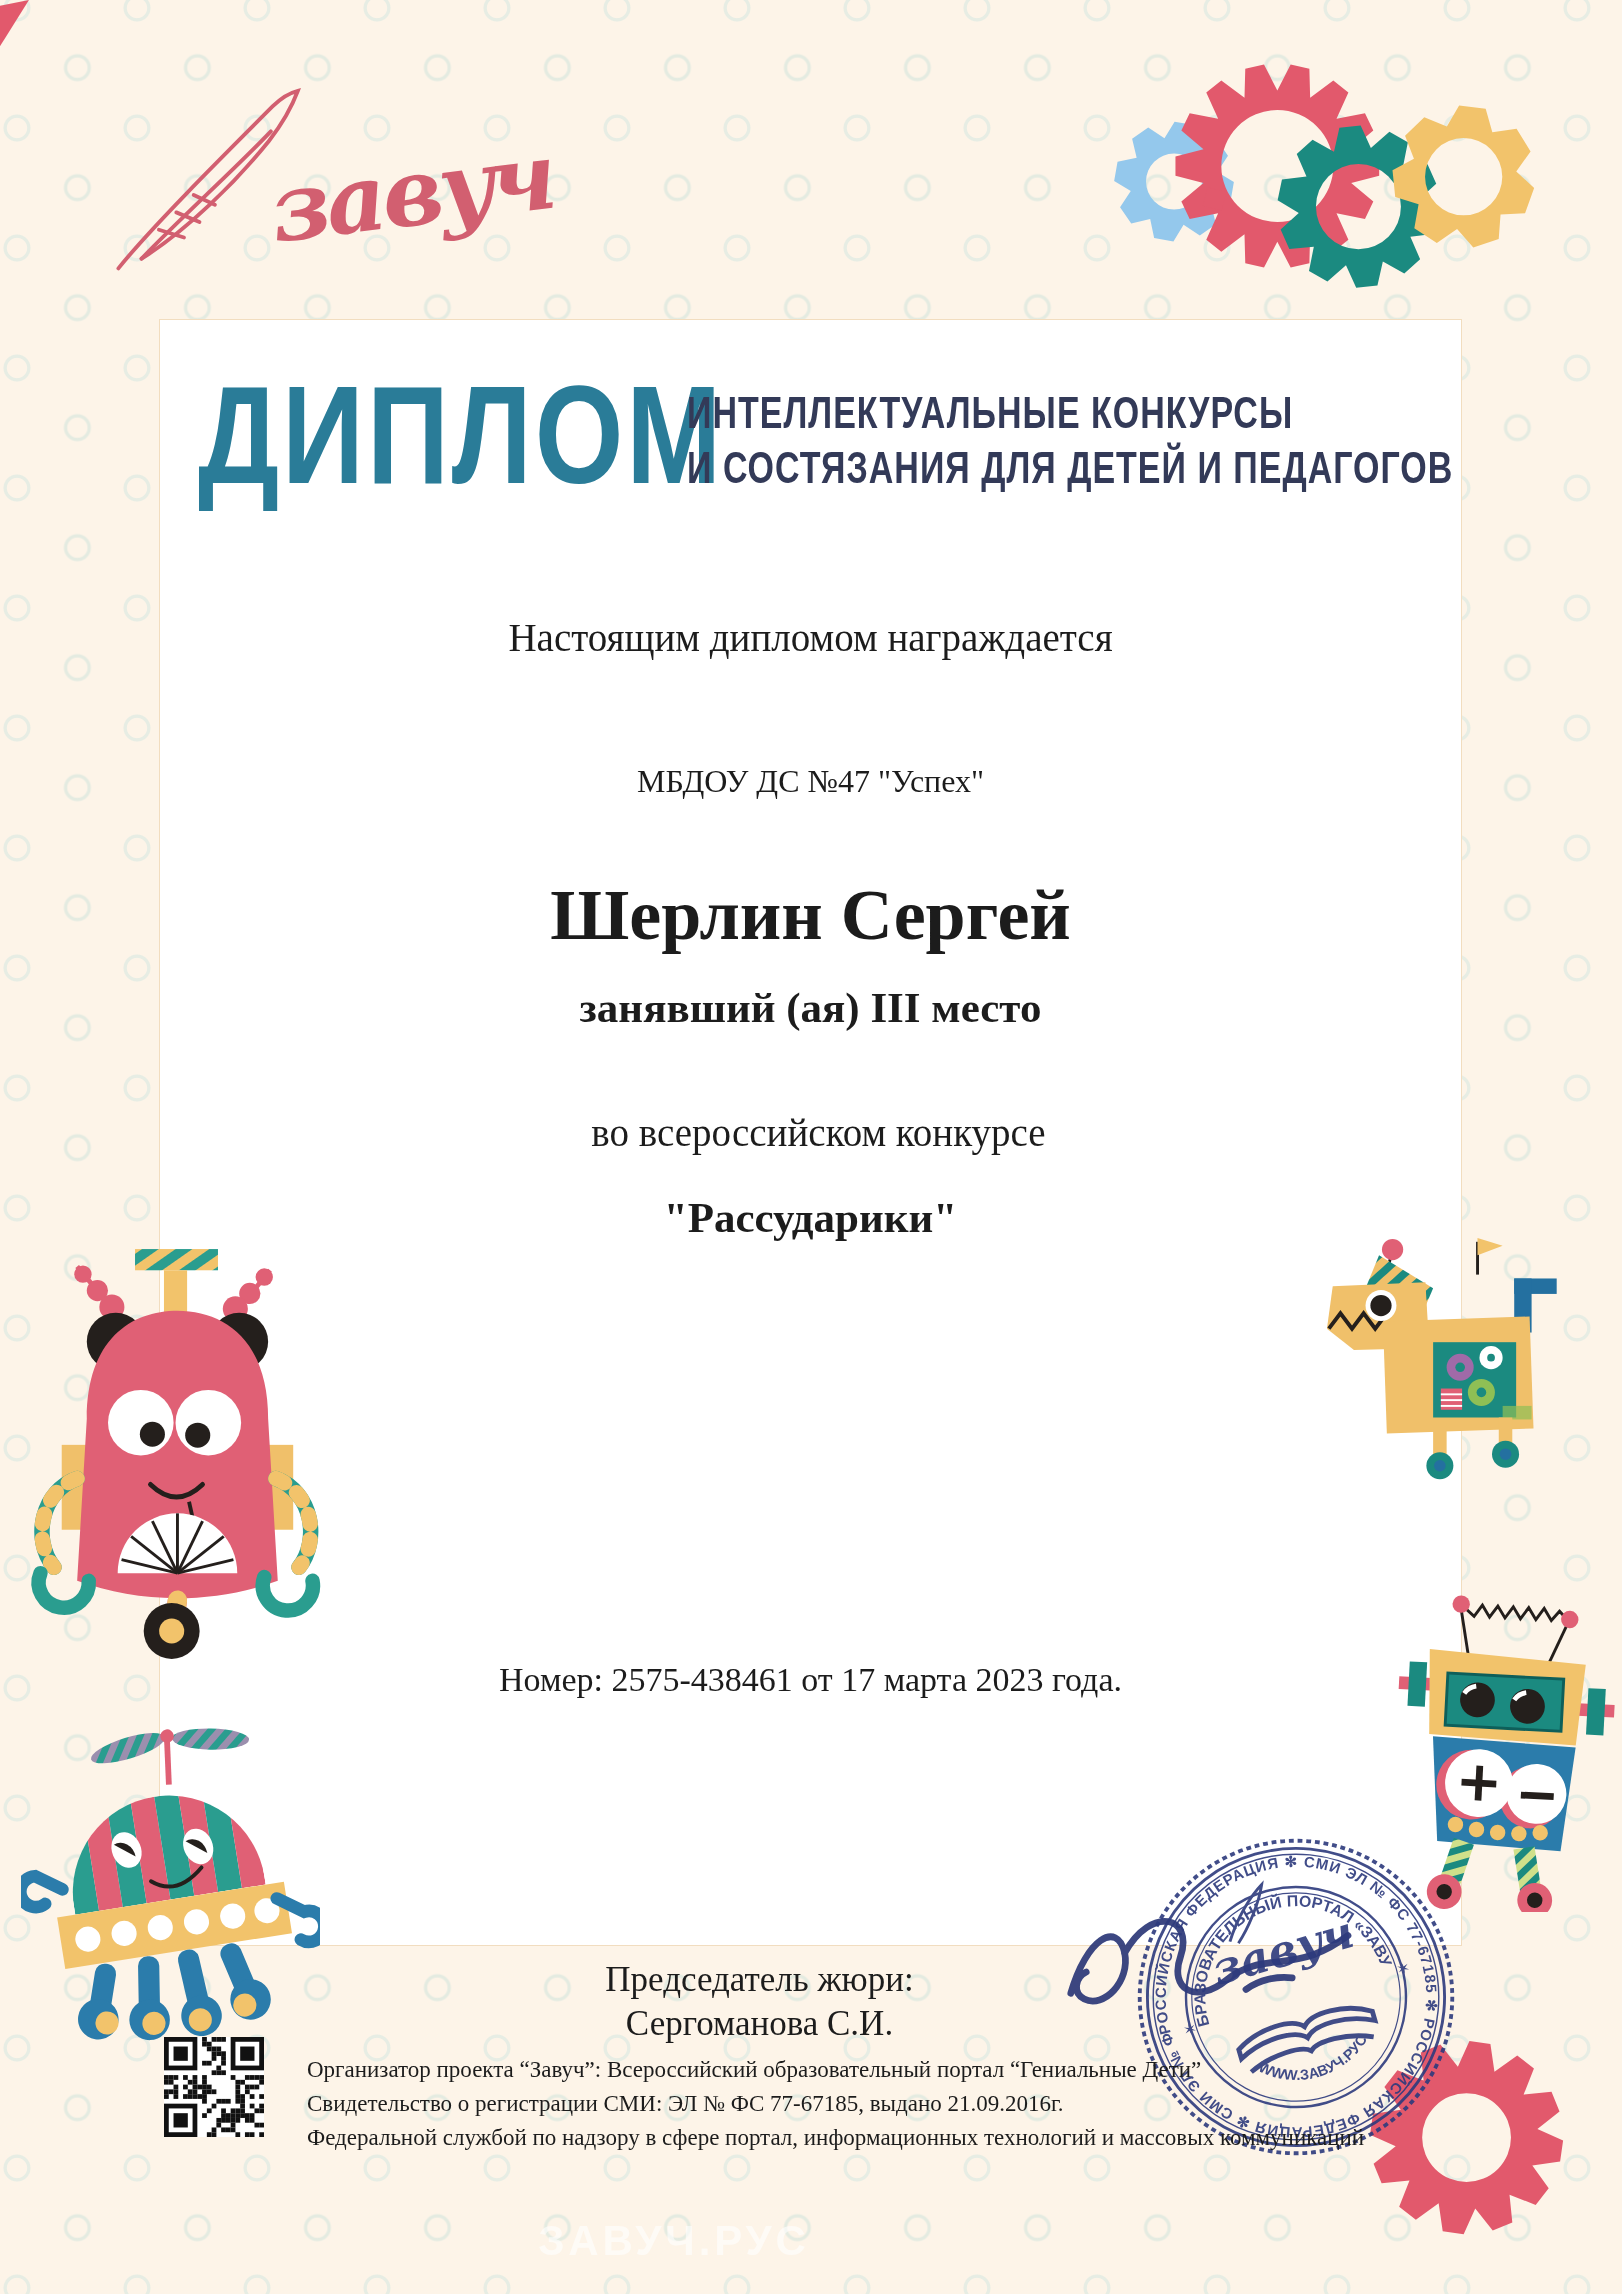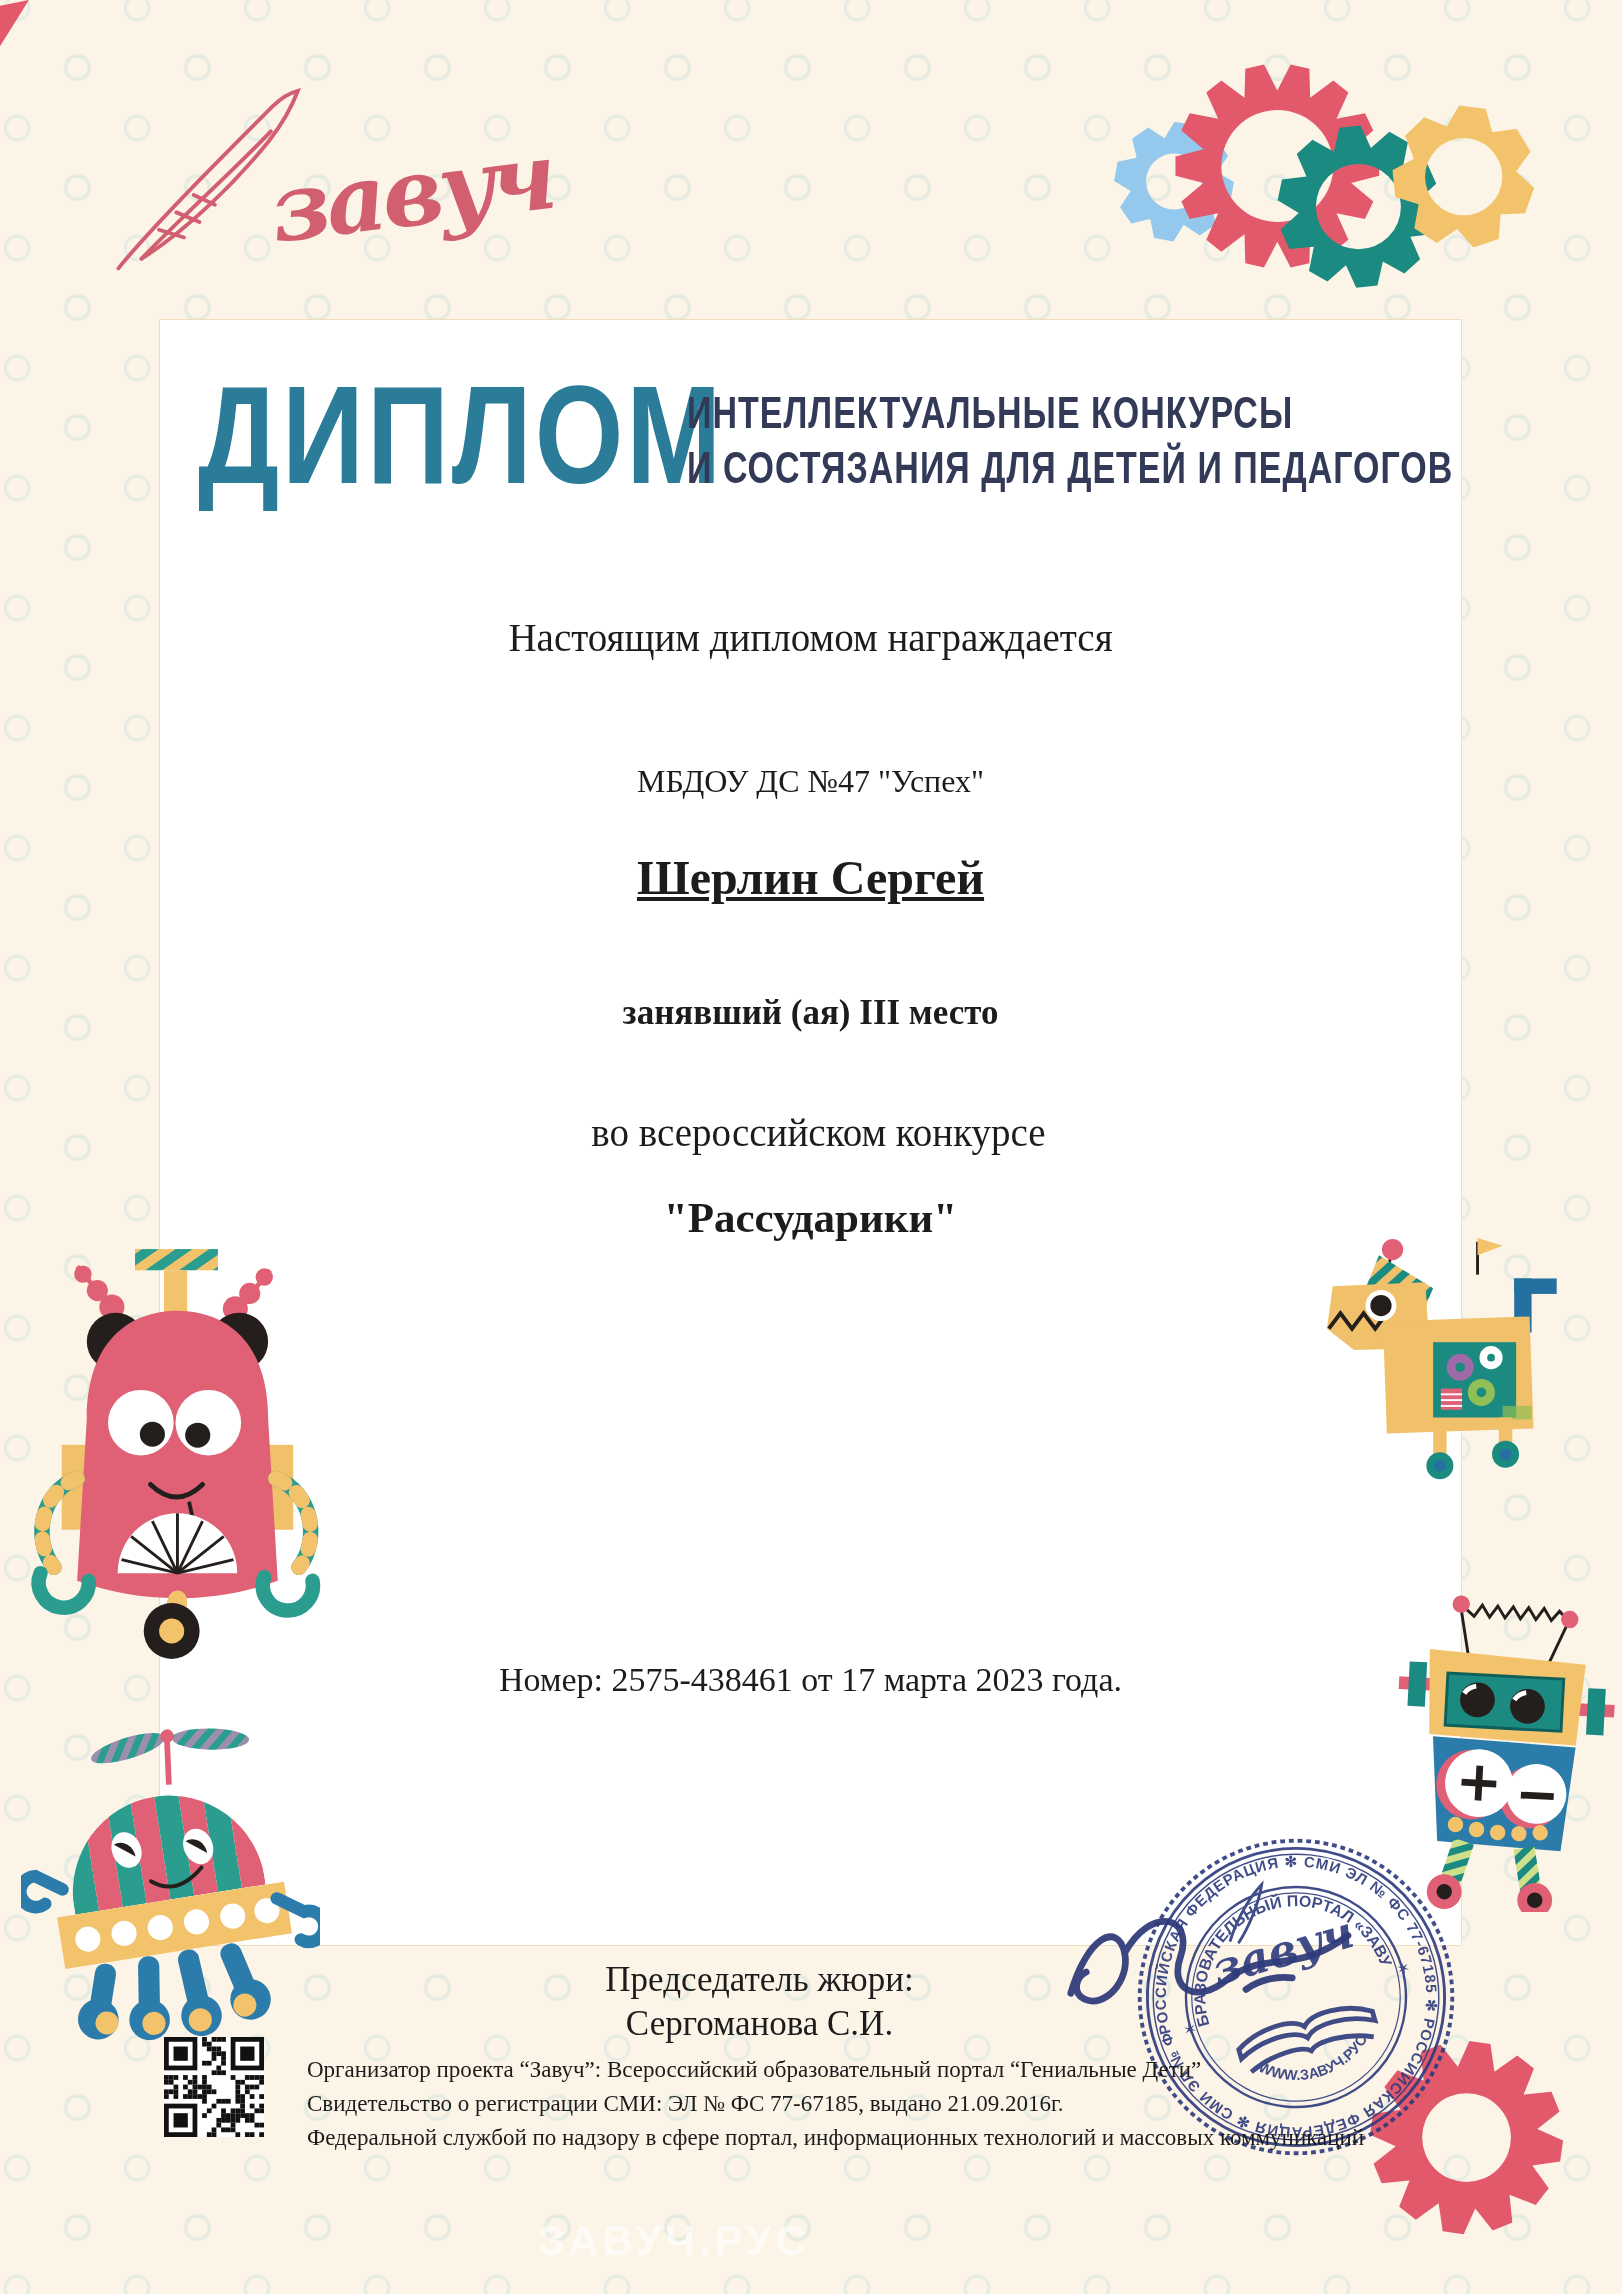--- a/index.html
+++ b/index.html
@@ -29,22 +29,22 @@
     transform:scaleY(1.22);transform-origin:top left;white-space:nowrap;
   }
   .subtitle{
     left:687px;top:386px;font-family:"Liberation Sans",sans-serif;font-weight:bold;
     color:#333a58;font-size:34px;line-height:43px;letter-spacing:1px;
     transform:scaleY(1.28);transform-origin:top left;white-space:nowrap;
   }
   .cline{left:159px;width:1303px;text-align:center;white-space:nowrap;}
   .intro{top:599px;font-size:39px;margin-top:16px;}
   .org{top:763px;font-size:32px;}
-  .recipient{top:850px;font-size:48px;font-weight:bold;text-decoration:underline;}
-  .award{top:983px;font-size:35px;font-weight:bold;margin-top:10px;}
+  .recipient{top:874px;font-size:72px;font-weight:bold;}
+  .award{top:983px;font-size:43px;font-weight:bold;}
   .contest-intro{top:1110px;font-size:39px;padding-left:8px;}
   .contest-name{top:1193px;font-size:43px;font-weight:bold;}
   .number-line{top:1661px;font-size:34px;}
   .sign-block{left:448px;top:1958px;width:623px;text-align:center;font-size:35px;line-height:44px;}
   .footer{left:307px;top:2053px;font-size:23px;line-height:34px;white-space:nowrap;}
   .watermark{
     left:0;top:2217px;width:1348px;text-align:center;
     font-family:"Liberation Sans",sans-serif;font-weight:bold;font-size:42px;
     color:rgba(255,255,255,0.6);letter-spacing:3.9px;
   }

